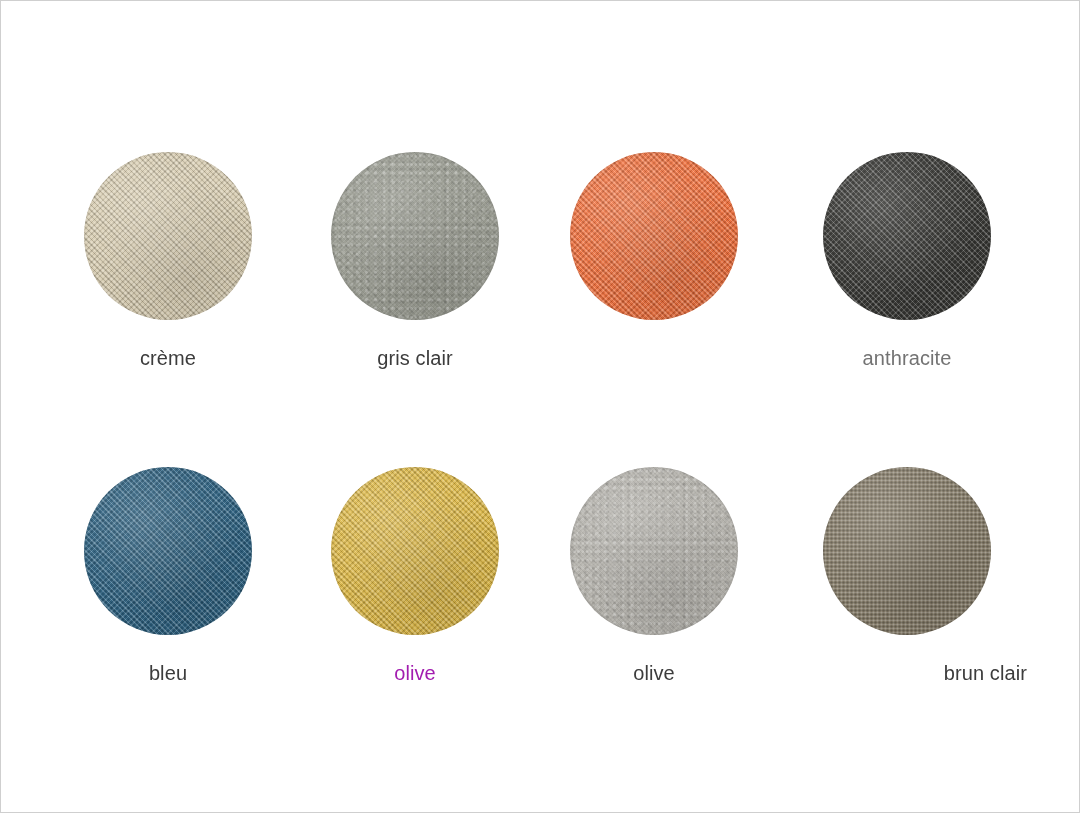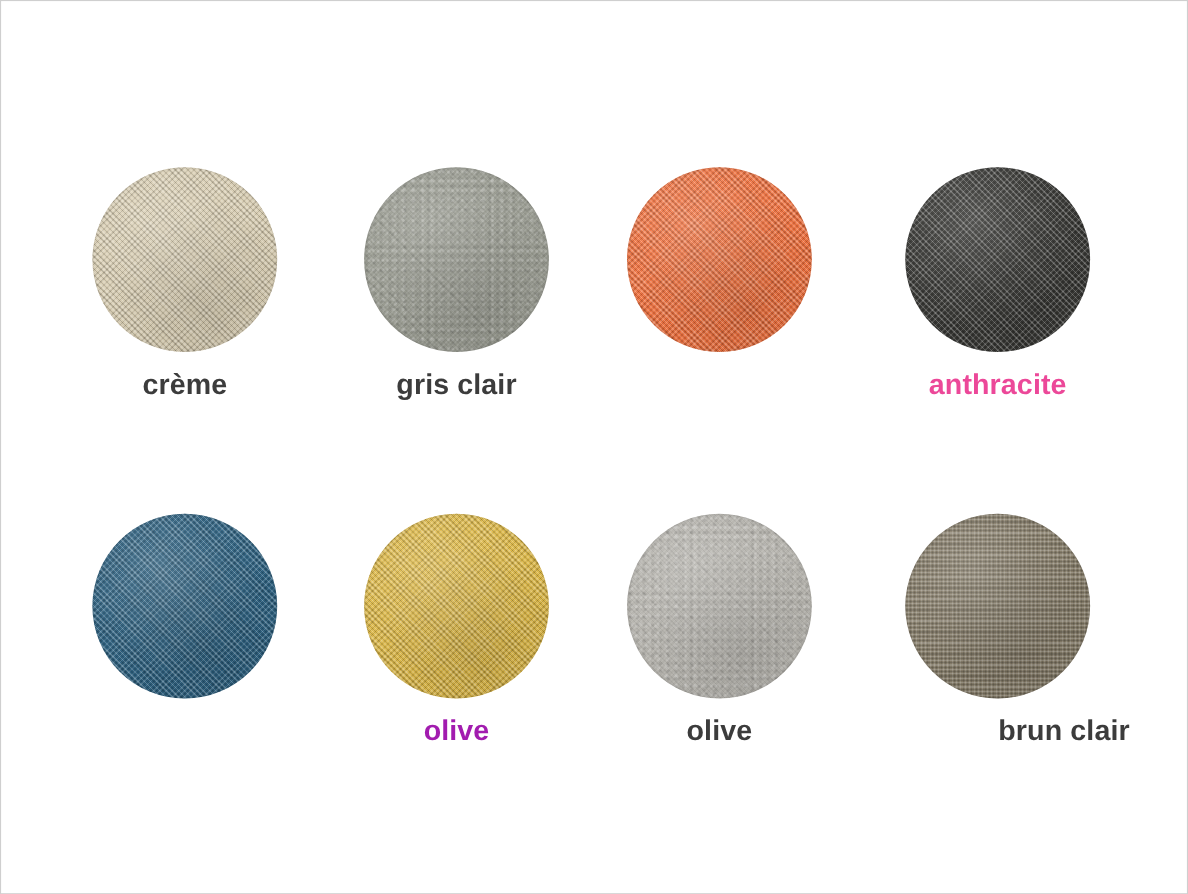--- a/index.html
+++ b/index.html
@@ -135,23 +135,23 @@
 
   .disc-edge {
     position: absolute;
     inset: 0;
     border-radius: 50%;
     box-shadow: inset 0 0 3px rgba(0,0,0,0.18);
     pointer-events: none;
   }
 
   .swatch-label {
-    margin-top: 16px;
-    font-size: 26px;
-    font-weight: 700;
+    margin-top: 28px;
+    font-size: 20px;
+    font-weight: 400;
     color: #3c3c3c;
     letter-spacing: 0.1px;
     line-height: 1;
     white-space: nowrap;
   }
 </style>
 </head>
 <body>
 
 <div id="page" style="background: rgb(255, 255, 255); border-color: rgb(207, 207, 207);">
@@ -186,30 +186,31 @@
         </div>
       </div>
       <div class="swatch-cell" style="left: 786px; top: 151px;">
         <div class="swatch-disc-wrap" style="width: 168px; height: 168px;">
           <div class="swatch-disc" style="background-color: rgb(58, 58, 55);">
             <div class="weave weave-twill"></div>
             <div class="disc-shade"></div>
             <div class="disc-edge"></div>
           </div>
         </div>
-        <div class="swatch-label" style="color: #ec4899;">anthracite</div>
+        <div class="swatch-label" style="color: #737373;">anthracite</div>
       </div>
       <div class="swatch-cell" style="left: 47px; top: 466px;">
         <div class="swatch-disc-wrap" style="width: 168px; height: 168px;">
           <div class="swatch-disc" style="background-color: rgb(47, 98, 129);">
             <div class="weave weave-twill"></div>
             <div class="disc-shade"></div>
             <div class="disc-edge"></div>
           </div>
         </div>
+        <div class="swatch-label" style="color: rgb(60, 60, 60);">bleu</div>
       </div>
       <div class="swatch-cell" style="left: 294px; top: 466px;">
         <div class="swatch-disc-wrap" style="width: 168px; height: 168px;">
           <div class="swatch-disc" style="background-color: rgb(220, 184, 73);">
             <div class="weave weave-twill"></div>
             <div class="disc-shade"></div>
             <div class="disc-edge"></div>
           </div>
         </div>
         <div class="swatch-label" style="color: #a21caf;">olive</div>

